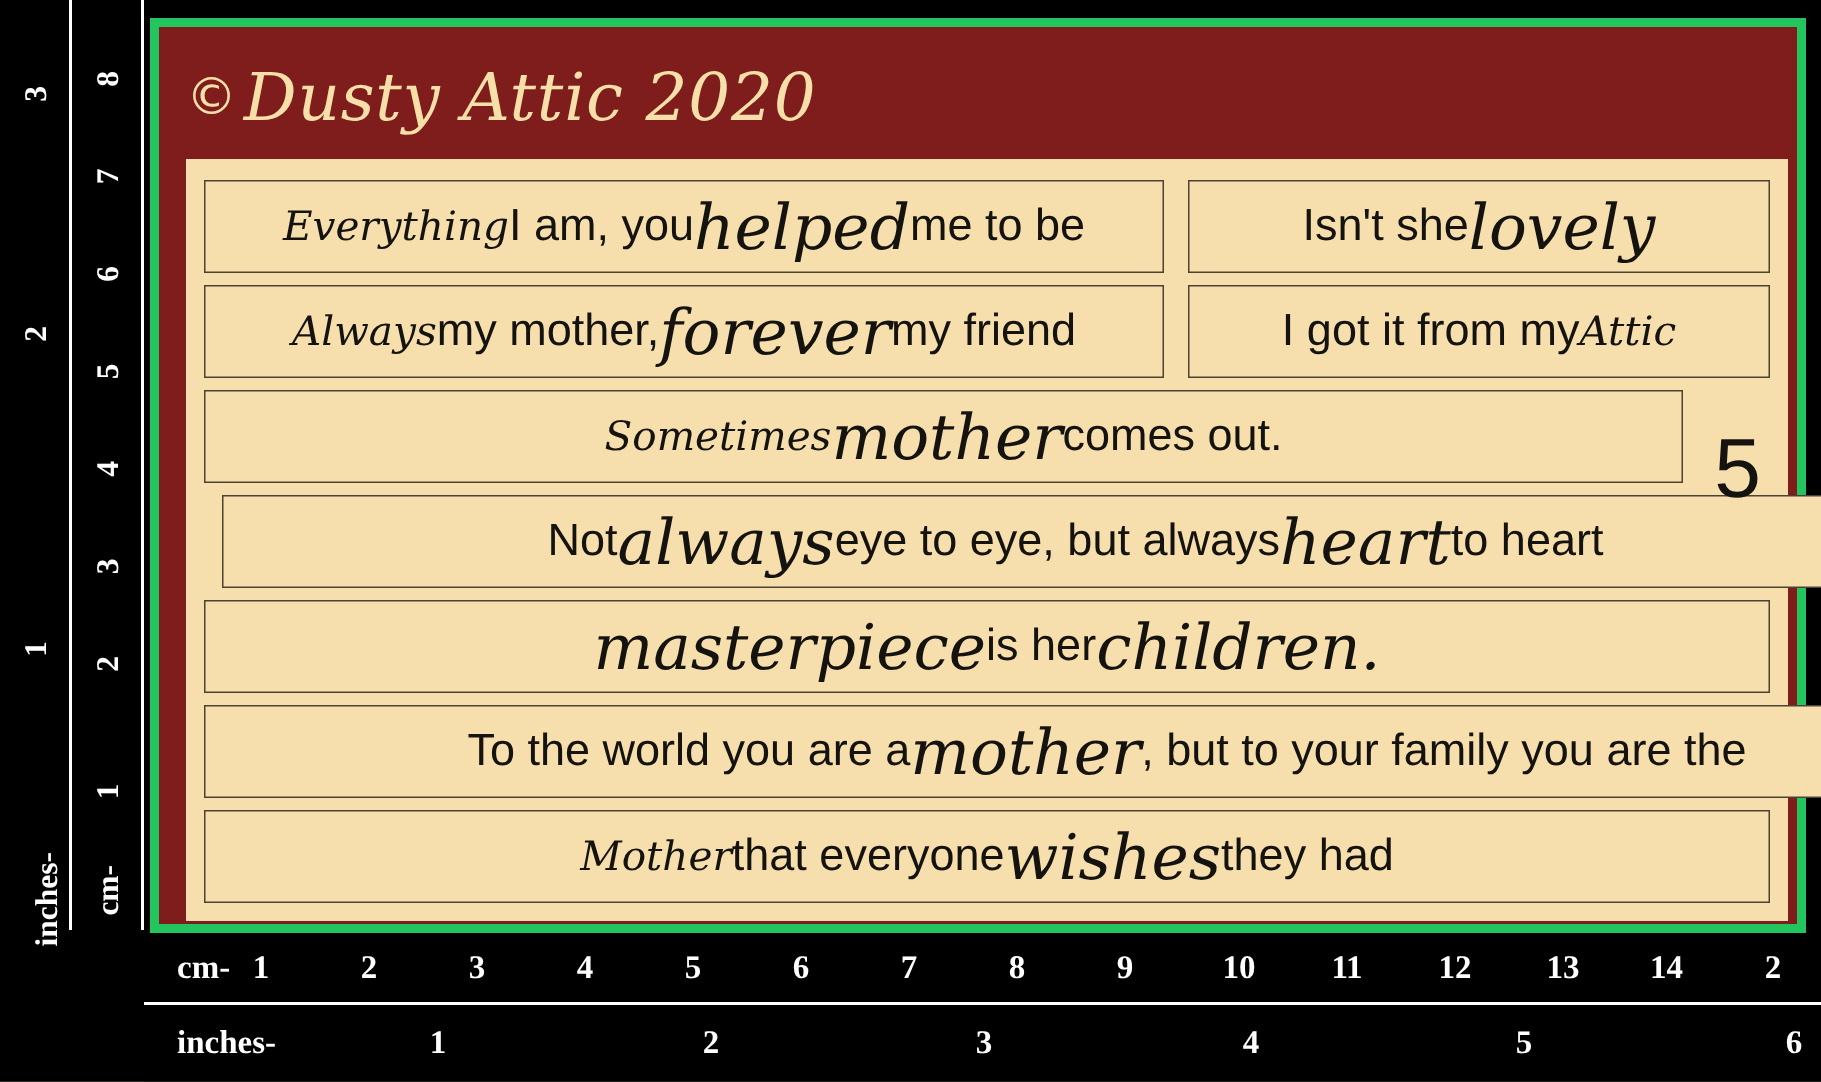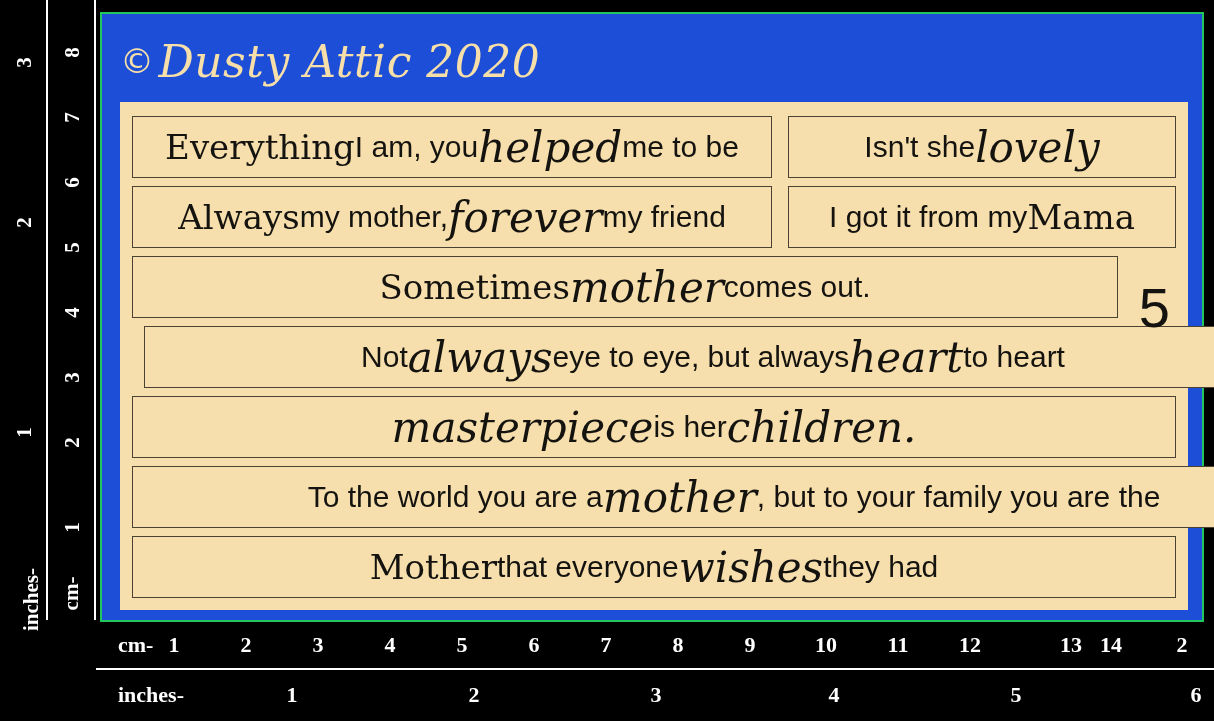--- a/index.html
+++ b/index.html
@@ -104,22 +104,22 @@
     white-space: nowrap;
   }
 
   
   .panel {
     position: absolute;
     left: 100px;
     top: 12px;
     width: 1104px;
     height: 610px;
-    background: #1d4ed8;
-    border: 2px solid #22c55e;
+    background: #7f1d1d;
+    border: 6px solid #22c55e;
     box-sizing: border-box;
   }
   .brand {
     position: absolute;
     left: 18px;
     top: 22px;
     color: #f6dfa8;
     font-family: "DejaVu Serif", serif;
     font-style: italic;
     font-size: 44px;
@@ -160,21 +160,22 @@
     padding: 0 10px;
   }
   .chip i, .chip .scr {
     font-family: "DejaVu Serif", serif;
     font-style: italic;
     font-size: 42px;
     font-weight: normal;
   }
   .chip .scr-big {
     font-family: "DejaVu Serif", serif;
-    font-size: 34px;
+    font-style: italic;
+    font-size: 27px;
   }
 
   .sheet-number {
     position: absolute;
     right: 18px;
     top: 178px;
     color: #15130f;
     font-family: "Liberation Sans", sans-serif;
     font-size: 56px;
     line-height: 1;
@@ -213,21 +214,21 @@
       <div class="htick" style="left:222px;">3</div>
       <div class="htick" style="left:294px;">4</div>
       <div class="htick" style="left:366px;">5</div>
       <div class="htick" style="left:438px;">6</div>
       <div class="htick" style="left:510px;">7</div>
       <div class="htick" style="left:582px;">8</div>
       <div class="htick" style="left:654px;">9</div>
       <div class="htick" style="left:730px;">10</div>
       <div class="htick" style="left:802px;">11</div>
       <div class="htick" style="left:874px;">12</div>
-      <div class="htick" style="left:975px;">13</div>
+      <div class="htick" style="left:946px;">13</div>
       <div class="htick" style="left:1015px;">14</div>
       <div class="htick" style="left:1086px;">2</div>
     </div>
     <div class="row inches">
       <div class="htick lbl" style="left:22px;">inches-</div>
       <div class="htick" style="left:196px;">1</div>
       <div class="htick" style="left:378px;">2</div>
       <div class="htick" style="left:560px;">3</div>
       <div class="htick" style="left:738px;">4</div>
       <div class="htick" style="left:920px;">5</div>
@@ -257,21 +258,21 @@
 
       <div class="chip" style="left:12px;  top:84px;  width:640px; height:62px;">
         <span class="scr-big">Always</span>
           <span> my mother, </span>
           <span class="scr">forever</span>
           <span> my friend</span>
       </div>
 
       <div class="chip" style="left:668px; top:84px;  width:388px; height:62px;">
         <span>I got it from my </span>
-          <span class="scr-big">Mama</span>
+          <span class="scr-big">Attic</span>
       </div>
 
       <div class="chip" style="left:12px;  top:154px; width:986px; height:62px;">
         <span class="scr-big">Sometimes</span>
           <span class="scr">mother</span>
           <span> comes out.</span>
       </div>
 
       <div class="chip" style="left:12px;  top:224px; width:1138px; height:62px;margin-left:12px;">
         <span>Not </span>

